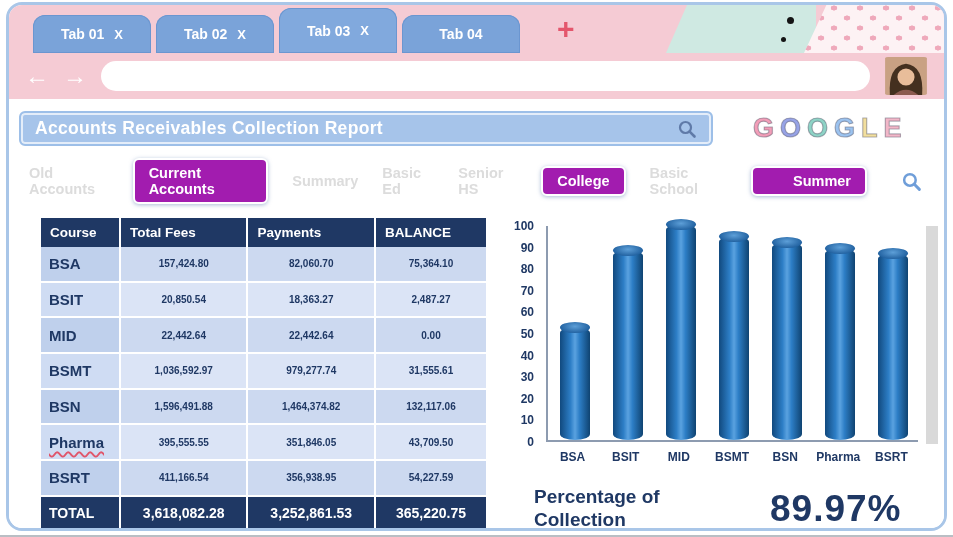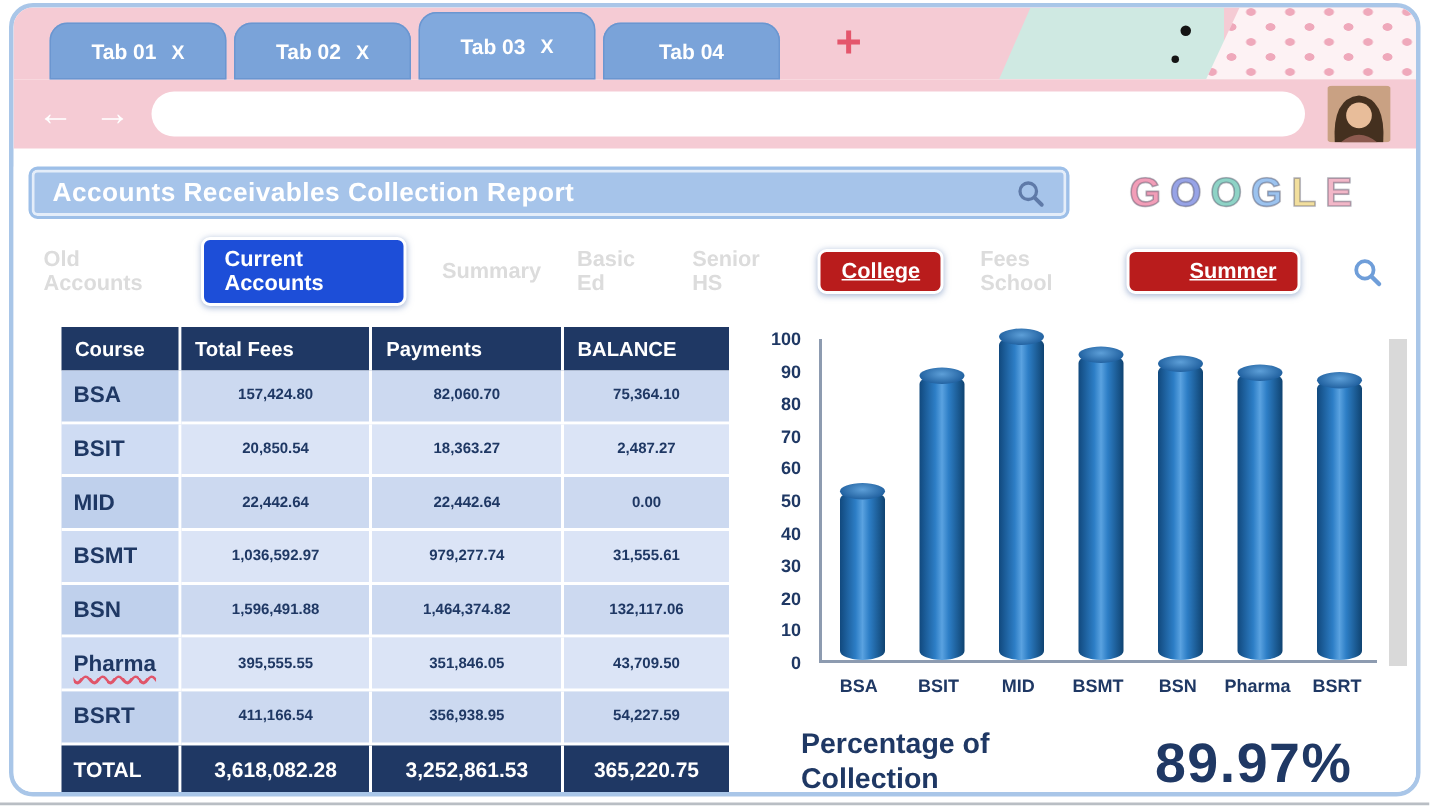--- a/index.html
+++ b/index.html
@@ -73,22 +73,22 @@
   }
   .section-nav {
     display:flex; align-items:center; margin:12px 22px 0 20px; gap:24px;
     font-weight:700; font-size:14.5px;
   }
   .nav-ghost { color:#dcdcdc; }
   .nav-active, .nav-pill {
     color:#fff; padding:5px 14px; border:2px solid #ffffff; border-radius:6px;
     box-shadow:0 1px 4px rgba(100,130,180,.55);
   }
-  .nav-active { background:#1d4ed8; }
-  .nav-pill { background:#b91c1c;text-decoration:underline; }
+  .nav-active { background:#a21caf; }
+  .nav-pill { background:#a21caf; }
   .push { margin-left:auto;padding-left:40px; }
   
   .main-row { display:flex; margin:14px 4px 0 32px; }
   table.fees { border-collapse:separate; border-spacing:0; width:458px; }
   .fees th {
     background:#1f3864; color:#fff; font-size:13.5px; font-weight:700;
     text-align:left; padding:7px 9px; border-right:2px solid #fff;
   }
   .fees td {
     padding:8px 8px; font-weight:700; color:#1f3864; font-size:10px;
@@ -209,21 +209,21 @@
     </div>
 
     <div class="section-nav">
 
       <div class="nav-item nav-ghost">Old Accounts</div>
         <div class="nav-item nav-active">Current Accounts</div>
         <div class="nav-item nav-ghost">Summary</div>
         <div class="nav-item nav-ghost">Basic Ed</div>
         <div class="nav-item nav-ghost">Senior HS</div>
         <div class="nav-item nav-pill">College</div>
-        <div class="nav-item nav-ghost">Fees School</div>
+        <div class="nav-item nav-ghost">Basic School</div>
         <div class="nav-item nav-pill push">Summer</div>
         <span style="margin-left:10px;">
         <svg class="search-svg" width="21" height="21" viewBox="0 0 20 20">
           <circle cx="8.5" cy="8.5" r="5.5" fill="none" stroke="#6f9ed9" stroke-width="2.4"></circle>
           <line x1="12.7" y1="12.7" x2="17.5" y2="17.5" stroke="#6f9ed9" stroke-width="2.8" stroke-linecap="round"></line>
         </svg>
       </span>
     </div>
 
     <div class="main-row">

